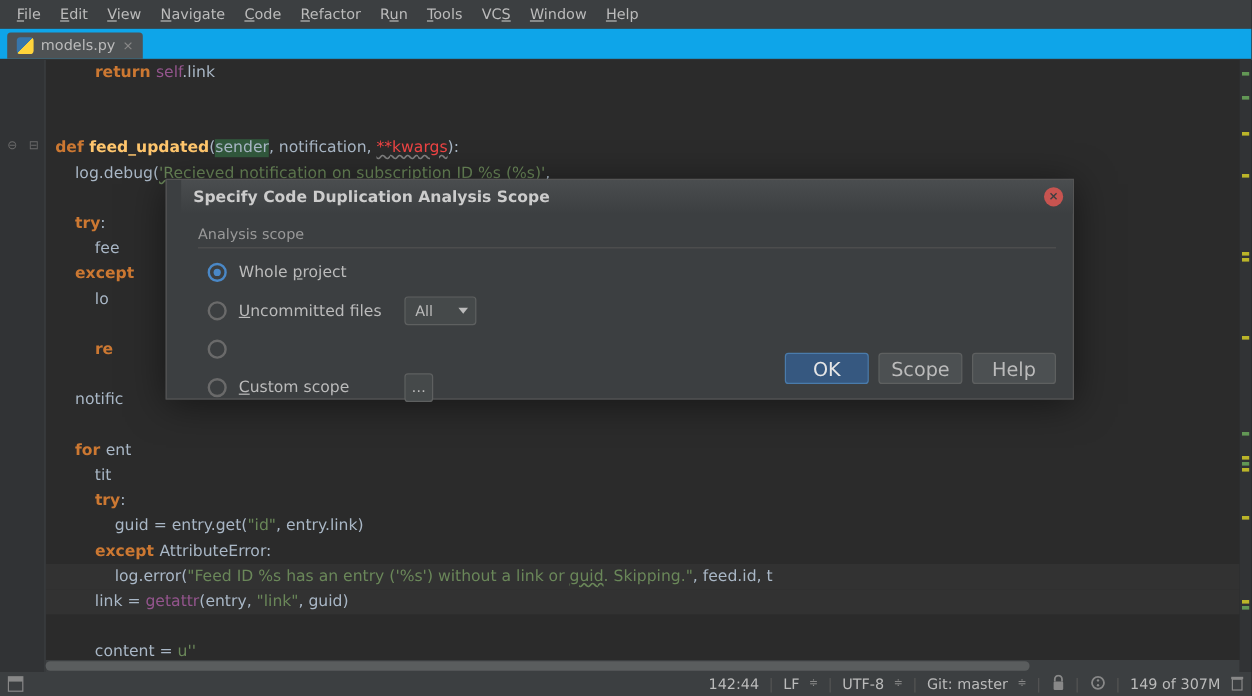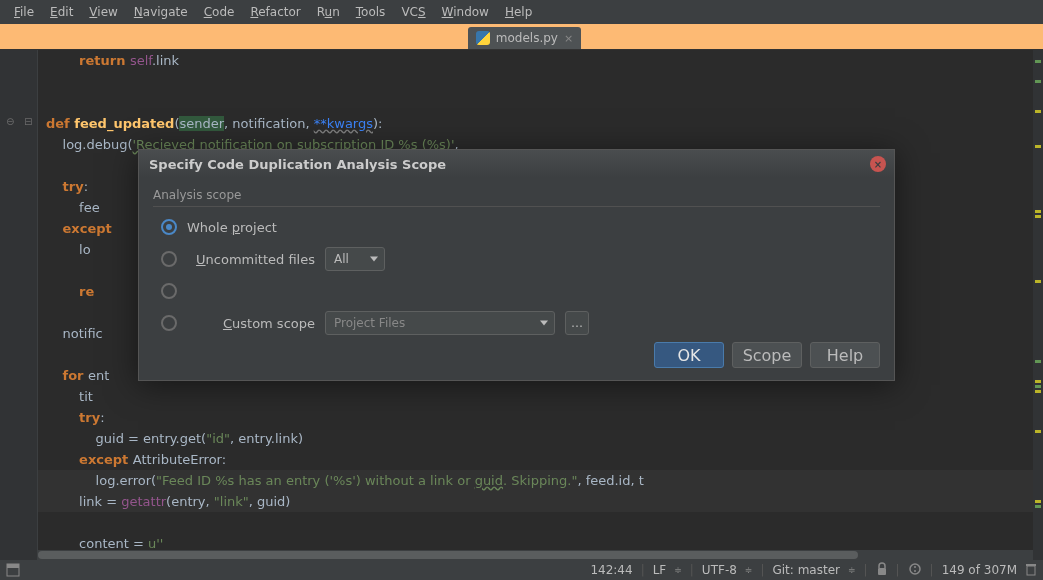--- a/index.html
+++ b/index.html
@@ -1,55 +1,55 @@
 <!DOCTYPE html>
 <html><head>
 <meta charset="utf-8">
 <style>
   * { margin:0; padding:0; box-sizing:border-box; font-family:"DejaVu Sans","Liberation Sans",sans-serif; }
   body { width:1043px; height:580px; background:#2b2b2b; color:#a9b7c6; overflow:hidden; font-size:13px; position:relative; }
   .menubar { height:24px; background:#3c3f41; display:flex; align-items:center; padding:0 6px; gap:0; color:#bbbbbb; font-size:12px; }
   .menubar .mi { padding:2px 8px; cursor:pointer; }
   .menubar .mi u { text-decoration:underline; }
-  .tabbar { height:26px; background:#fdba74; display:flex; align-items:flex-end; border-bottom:1px solid #323232; padding-left:6px;justify-content:center; }
+  .tabbar { height:26px; background:#0ea5e9; display:flex; align-items:flex-end; border-bottom:1px solid #323232; padding-left:6px; }
   .tab { display:flex; align-items:center; gap:6px; background:#515658; color:#bbbbbb; padding:4px 8px; border-top-left-radius:3px; border-top-right-radius:3px; position:relative; font-size:12px; }
   .tab.active { background:#4e5254; }
   .tab .close { color:#888; font-size:11px; }
   .pyicon { width:14px; height:14px; background:linear-gradient(135deg,#3776ab 50%,#ffd43b 50%); border-radius:3px; }
   .editor-wrap { display:flex; height:calc(100% - 24px - 26px - 20px); background:#2b2b2b; }
   .gutter { width:38px; background:#313335; border-right:1px solid #3c3f41; position:relative; }
   .fold { position:absolute; left:24px; color:#6a6a6a; font-size:10px; }
   .code { flex:1; font-family:"DejaVu Sans Mono","Liberation Mono",monospace; font-size:13px; line-height:21px; padding:0 0 0 0; white-space:pre; overflow:hidden; }
   .code-line { height:21px; padding-left:8px; }
   .right-strip { width:10px; background:#313335; position:relative; }
   .mark { position:absolute; width:6px; height:3px; right:2px; }
   .mark.g { background:#629755; }
   .mark.y { background:#bbb529; }
   .k-orange { color:#cc7832; font-weight:bold; }
   .k-def { color:#cc7832; font-weight:bold; }
   .name-fn { color:#ffc66d;font-weight:bold; }
   .self { color:#94558d; }
   .purple { color:#94558d; }
   .str { color:#6a8759; }
-  .pale { color:#3b82f6; }
+  .pale { color:#ef4444; }
   .under-wave { text-decoration:underline wavy #808080; }
   .under-wave2 { text-decoration:underline wavy #6a8759; }
   .sel-line { background:#323232; }
   .statusbar { position:absolute; bottom:0; left:0; right:0; height:20px; background:#3c3f41; color:#bbbbbb; display:flex; align-items:center; font-size:12px; padding:0 6px; justify-content:space-between; }
   .statusbar .right { display:flex; align-items:center; gap:8px; }
   .sb-icon { width:14px; height:14px; display:inline-block; }
   .lock { color:#888; }
   .sep { color:#555; }
   
-  .modal { position:absolute; left:138px; top:149px; width:757px; height:232px; background:#3c3f41; border:1px solid #555; box-shadow:0 4px 30px rgba(0,0,0,0.5); }
+  .modal { position:absolute; left:138px; top:149px; width:757px; height:184px; background:#3c3f41; border:1px solid #555; box-shadow:0 4px 30px rgba(0,0,0,0.5);padding-left:12px; }
   .modal-title { height:28px; background:linear-gradient(#4a4d4f,#3c3f41); display:flex; align-items:center; padding:0 10px; color:#cccccc; font-weight:bold; font-size:13px; position:relative; }
   .modal-close { position:absolute; right:8px; top:6px; width:16px; height:16px; background:#c75450; border-radius:8px; display:flex; align-items:center; justify-content:center; color:#3c3f41; font-size:10px; font-weight:bold; cursor:pointer; }
   .modal-body { padding:10px 14px 0 14px; }
   .group-label { color:#999; font-size:12px; border-bottom:1px solid #515151; padding-bottom:4px; margin-bottom:12px; }
-  .radio-row { display:flex; align-items:center; gap:10px; margin-bottom:12px; color:#bbbbbb; font-size:13px; padding-left:8px;text-align:right; }
+  .radio-row { display:flex; align-items:center; gap:10px; margin-bottom:12px; color:#bbbbbb; font-size:13px; padding-left:8px; }
   .radio { width:16px; height:16px; border-radius:50%; border:2px solid #6a6a6a; display:flex; align-items:center; justify-content:center; cursor:pointer; flex-shrink:0; }
   .radio.selected { border-color:#4a88c7; }
   .radio.selected::after { content:""; width:6px; height:6px; border-radius:50%; background:#4a88c7; }
   .radio-row u { text-decoration:underline; }
   .combo { height:24px; background:#45494a; border:1px solid #5e6060; border-radius:3px; display:flex; align-items:center; padding:0 20px 0 8px; color:#bbbbbb; font-size:12px; position:relative; min-width:60px; }
   .combo .arrow { position:absolute; right:6px; top:50%; transform:translateY(-50%); width:0; height:0; border-left:4px solid transparent; border-right:4px solid transparent; border-top:5px solid #bbbbbb; }
   .combo.wide { width:230px; color:#888; }
   .ellipsis-btn { width:24px; height:24px; background:#45494a; border:1px solid #5e6060; border-radius:3px; display:flex; align-items:center; justify-content:center; color:#bbbbbb; cursor:pointer; font-size:12px; }
   .modal-buttons { position:absolute; bottom:12px; right:14px; display:flex; gap:8px; }
   .btn { min-width:70px; height:26px; border-radius:3px; display:flex; align-items:center; justify-content:center; font-size:16px; cursor:pointer; }
@@ -178,24 +178,20 @@
       </div>
     </div>
 
     <div class="radio-row">
       <span class="radio"></span>
     </div>
 
     <div class="radio-row">
       <span class="radio"></span>
       <span style="min-width:128px;"><u>C</u>ustom scope</span>
-      <div class="combo wide">
-        <span>Project Files</span>
-        <span class="arrow"></span>
-      </div>
       <div class="ellipsis-btn">…</div>
     </div>
   </div>
   <div class="modal-buttons">
     <div class="btn btn-primary">
         <span>OK</span>
       </div>
     <div class="btn btn-default">
         <span>Scope</span>
       </div>

